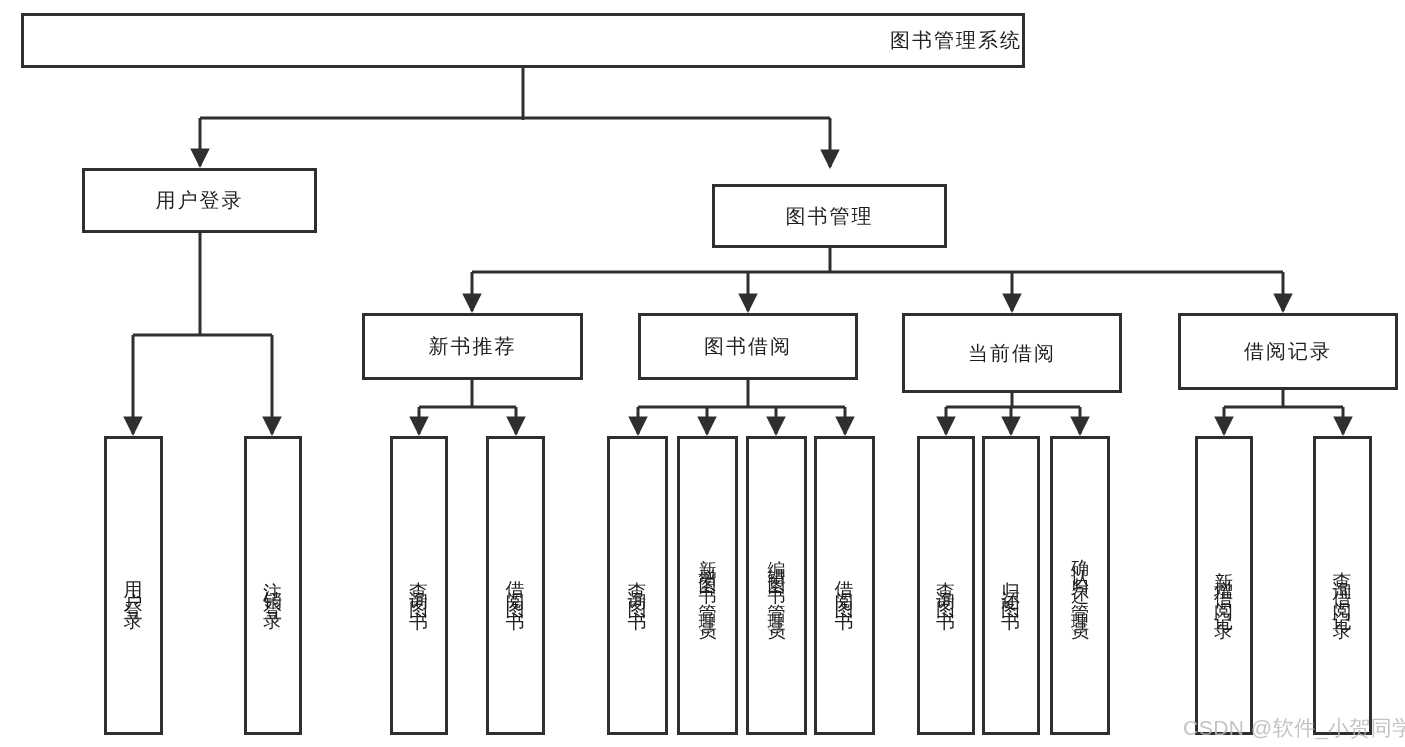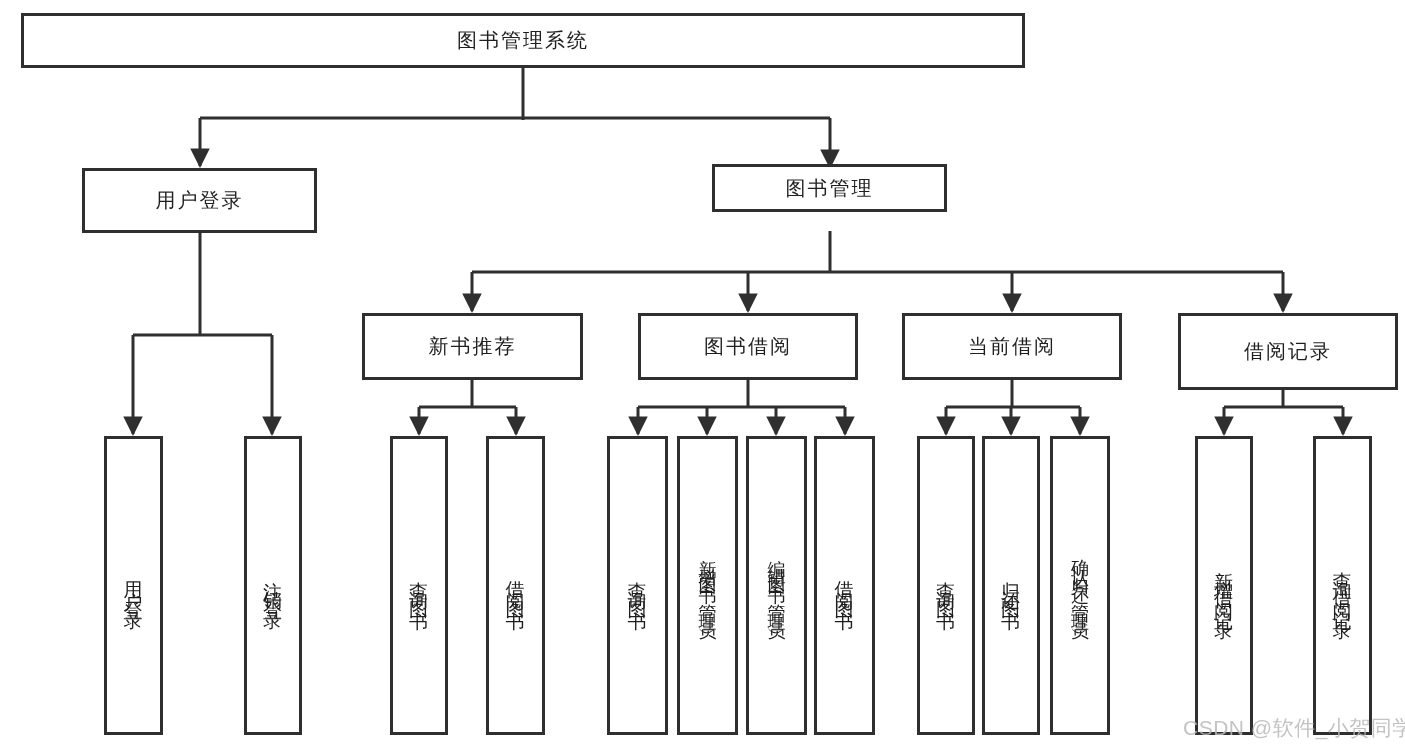--- a/index.html
+++ b/index.html
@@ -124,38 +124,38 @@
     </g>
 
     <g>
       <line x1="1283" y1="378" x2="1283" y2="407"></line>
       <line x1="1224" y1="407" x2="1343" y2="407"></line>
       <line x1="1224" y1="407" x2="1224" y2="434" marker-end="url(#ah)"></line>
       <line x1="1343" y1="407" x2="1343" y2="434" marker-end="url(#ah)"></line>
     </g>
   </svg>
 
-  <div class="node" style="left:21px; top:13px; width:1004px; height:55px;">
+  <div class="node" style="left:21px; top:13px; width:1004px; height:55px;justify-content:flex-end;">
     <span>图书管理系统</span>
   </div>
 
   <div class="node" style="left:82px; top:168px; width:235px; height:65px;">
     <span>用户登录</span>
   </div>
-  <div class="node" style="left:712px; top:164px; width:235px; height:48px;">
+  <div class="node" style="left:712px; top:184px; width:235px; height:64px;">
     <span>图书管理</span>
   </div>
 
   <div class="node" style="left:362px; top:313px; width:221px; height:67px;">
     <span>新书推荐</span>
   </div>
   <div class="node" style="left:638px; top:313px; width:220px; height:67px;">
     <span>图书借阅</span>
   </div>
-  <div class="node" style="left:902px; top:313px; width:220px; height:67px;">
+  <div class="node" style="left:902px; top:313px; width:220px; height:80px;">
     <span>当前借阅</span>
   </div>
   <div class="node" style="left:1178px; top:313px; width:220px; height:77px;">
     <span>借阅记录</span>
   </div>
 
   <div class="node leaf" style="left:104px; width:59px;">
     <span class="vtext">用户登录</span>
   </div>
   <div class="node leaf" style="left:244px; width:58px;">

